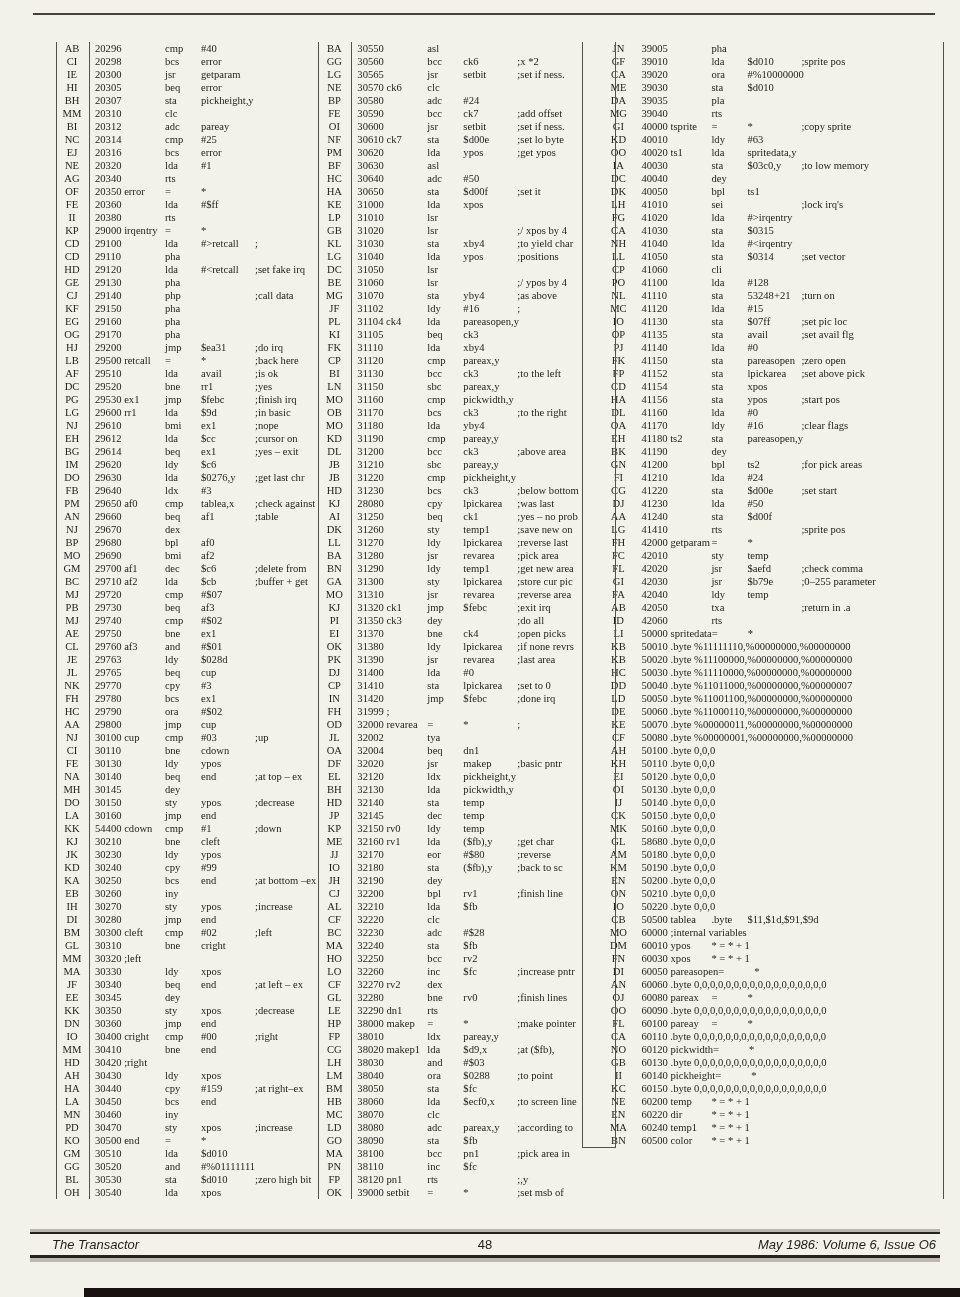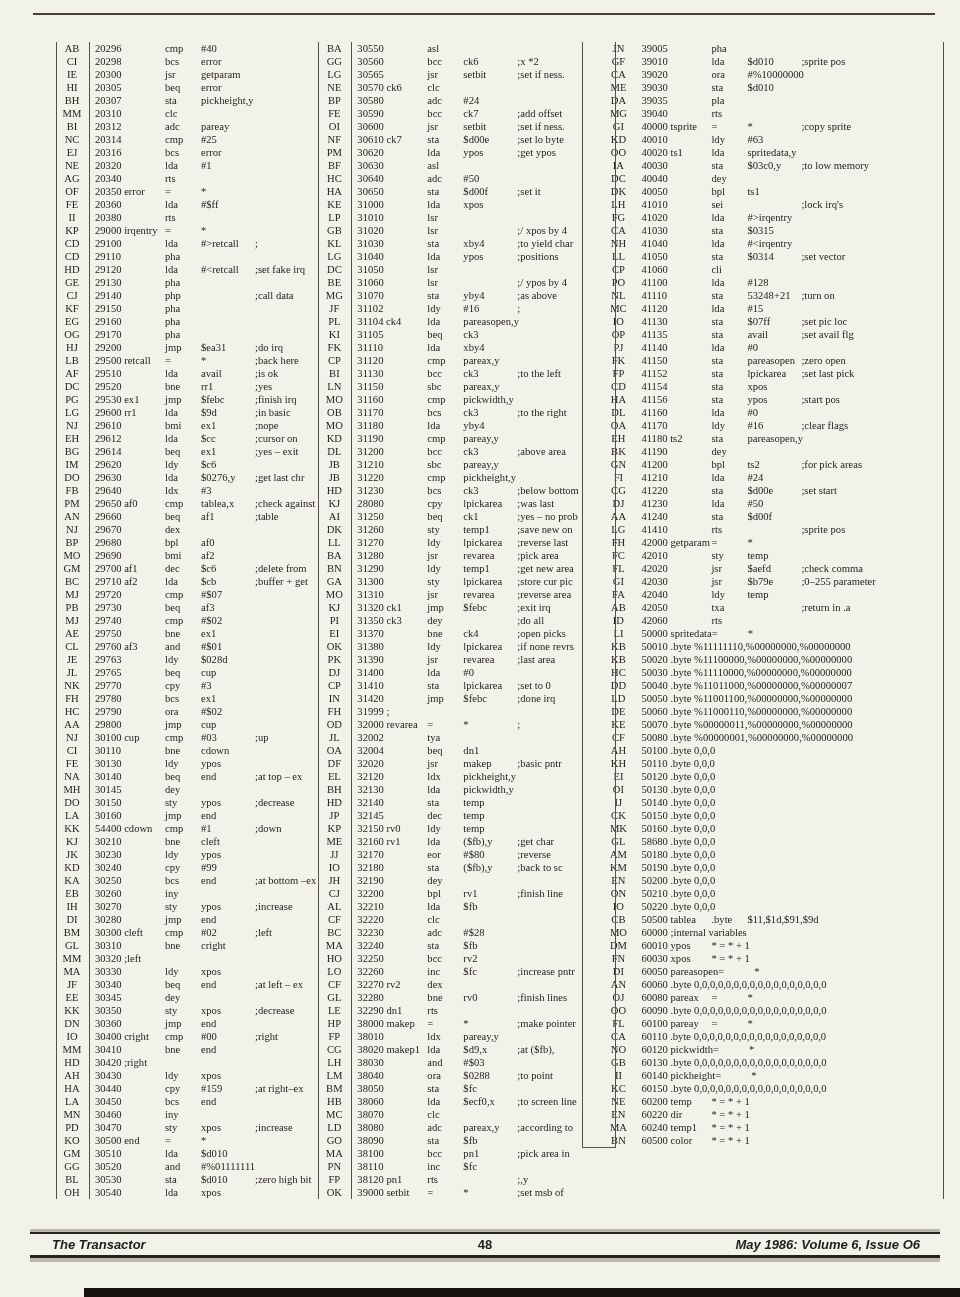--- a/index.html
+++ b/index.html
@@ -22,25 +22,25 @@
   .ck{flex:0 0 32px;width:32px;text-align:center;}
   .ln{margin-left:7px;min-width:70px;}
   .op{min-width:36px;}
   .ar{min-width:54px;}
   .cm{flex:1;}
   .footer{
     position:absolute;left:30px;right:20px;top:1232px;height:21px;
     border-top:2px solid #26231f;border-bottom:3px solid #26231f;
     box-shadow:0 -3px 0 #b9b7b0, 0 4px 0 #b9b7b0;
     display:flex;align-items:center;justify-content:space-between;
-    font-family:"Liberation Sans",sans-serif;font-weight:bold;font-size:13px;gap:32px;
+    font-family:"Liberation Sans",sans-serif;font-weight:normal;font-size:13px;gap:32px;
   }
   .footer .f-left{margin-left:22px;font-style:italic;}
   .footer .f-center{position:absolute;left:50%;transform:translateX(-50%);font-style:normal;}
-  .footer .f-right{margin-right:20px;font-style:italic;}
+  .footer .f-right{margin-right:4px;font-style:italic;}
   .bottom-strip{position:absolute;left:84px;right:0;bottom:0;height:9px;background:#16130f;}
 </style>
 </head>
 <body>
 
 <div>
   <div class="top-rule"></div>
 
   <div class="code-area">
     <div class="code-col c1">
@@ -244,21 +244,21 @@
         <div class="crow"><span class="ck">NH</span><span class="ln">41040</span><span class="op">lda</span><span class="ar">#&lt;irqentry</span><span class="cm"></span></div>
         <div class="crow"><span class="ck">LL</span><span class="ln">41050</span><span class="op">sta</span><span class="ar">$0314</span><span class="cm">;set vector</span></div>
         <div class="crow"><span class="ck">CP</span><span class="ln">41060</span><span class="op">cli</span><span class="ar"></span><span class="cm"></span></div>
         <div class="crow"><span class="ck">PO</span><span class="ln">41100</span><span class="op">lda</span><span class="ar">#128</span><span class="cm"></span></div>
         <div class="crow"><span class="ck">NL</span><span class="ln">41110</span><span class="op">sta</span><span class="ar">53248+21</span><span class="cm">;turn on</span></div>
         <div class="crow"><span class="ck">MC</span><span class="ln">41120</span><span class="op">lda</span><span class="ar">#15</span><span class="cm"></span></div>
         <div class="crow"><span class="ck">IO</span><span class="ln">41130</span><span class="op">sta</span><span class="ar">$07ff</span><span class="cm">;set pic loc</span></div>
         <div class="crow"><span class="ck">OP</span><span class="ln">41135</span><span class="op">sta</span><span class="ar">avail</span><span class="cm">;set avail flg</span></div>
         <div class="crow"><span class="ck">PJ</span><span class="ln">41140</span><span class="op">lda</span><span class="ar">#0</span><span class="cm"></span></div>
         <div class="crow"><span class="ck">FK</span><span class="ln">41150</span><span class="op">sta</span><span class="ar">pareasopen</span><span class="cm">;zero open</span></div>
-        <div class="crow"><span class="ck">FP</span><span class="ln">41152</span><span class="op">sta</span><span class="ar">lpickarea</span><span class="cm">;set last pick</span></div>
+        <div class="crow"><span class="ck">FP</span><span class="ln">41152</span><span class="op">sta</span><span class="ar">lpickarea</span><span class="cm">;set above pick</span></div>
         <div class="crow"><span class="ck">CD</span><span class="ln">41154</span><span class="op">sta</span><span class="ar">xpos</span><span class="cm"></span></div>
         <div class="crow"><span class="ck">HA</span><span class="ln">41156</span><span class="op">sta</span><span class="ar">ypos</span><span class="cm">;start pos</span></div>
         <div class="crow"><span class="ck">DL</span><span class="ln">41160</span><span class="op">lda</span><span class="ar">#0</span><span class="cm"></span></div>
         <div class="crow"><span class="ck">OA</span><span class="ln">41170</span><span class="op">ldy</span><span class="ar">#16</span><span class="cm">;clear flags</span></div>
         <div class="crow"><span class="ck">EH</span><span class="ln">41180 ts2</span><span class="op">sta</span><span class="ar">pareasopen,y</span><span class="cm"></span></div>
         <div class="crow"><span class="ck">BK</span><span class="ln">41190</span><span class="op">dey</span><span class="ar"></span><span class="cm"></span></div>
         <div class="crow"><span class="ck">GN</span><span class="ln">41200</span><span class="op">bpl</span><span class="ar">ts2</span><span class="cm">;for pick areas</span></div>
         <div class="crow"><span class="ck">FI</span><span class="ln">41210</span><span class="op">lda</span><span class="ar">#24</span><span class="cm"></span></div>
         <div class="crow"><span class="ck">CG</span><span class="ln">41220</span><span class="op">sta</span><span class="ar">$d00e</span><span class="cm">;set start</span></div>
         <div class="crow"><span class="ck">DJ</span><span class="ln">41230</span><span class="op">lda</span><span class="ar">#50</span><span class="cm"></span></div>

